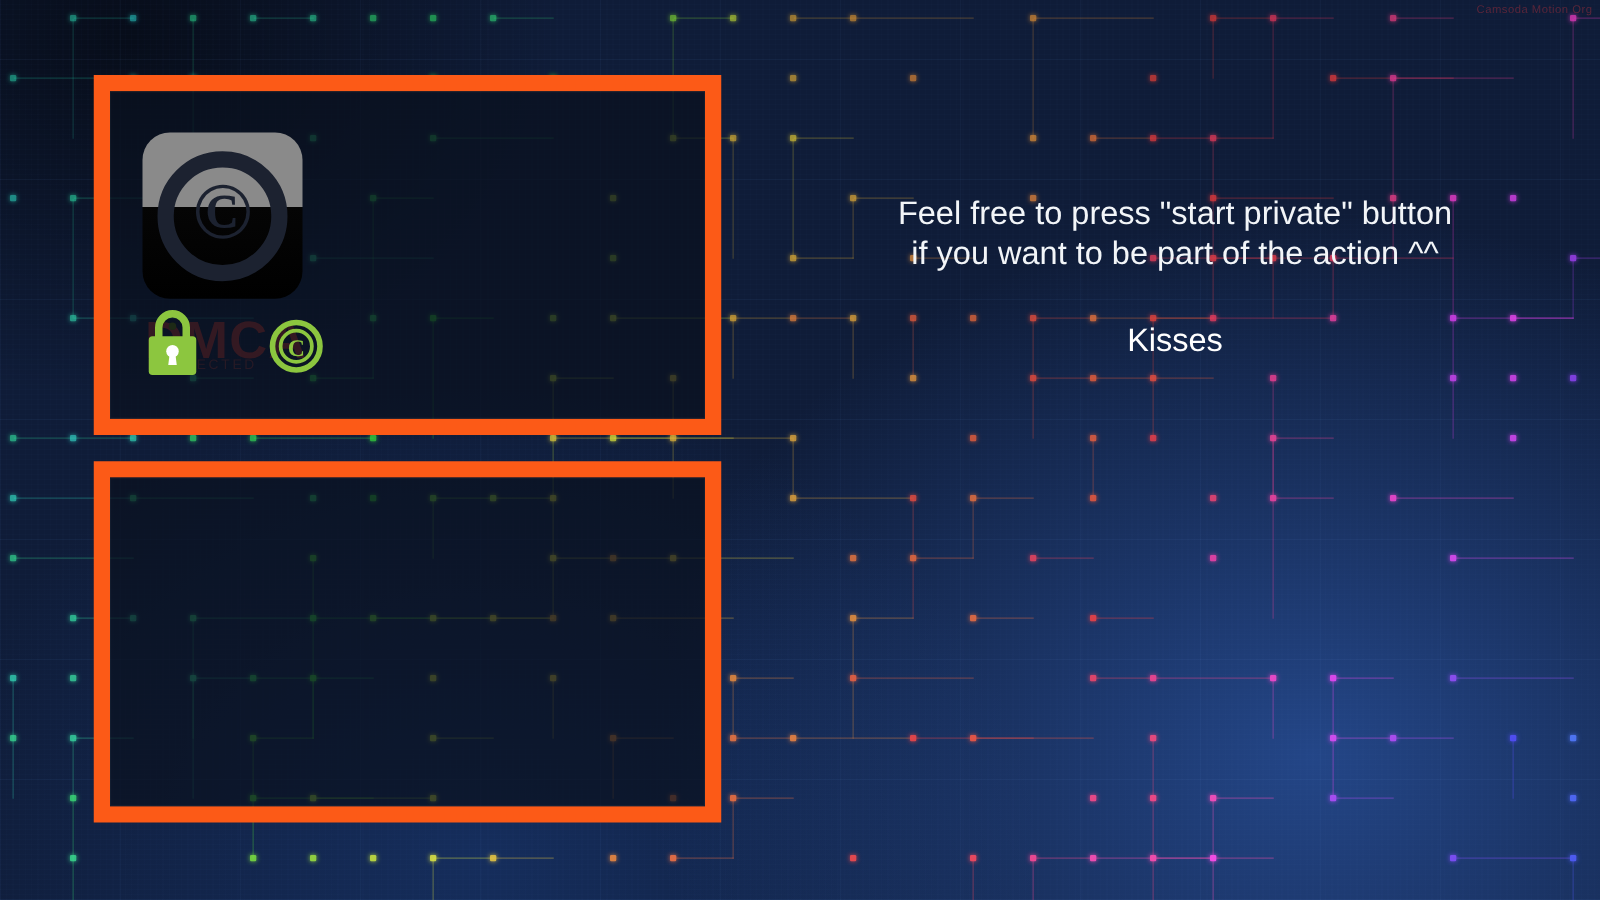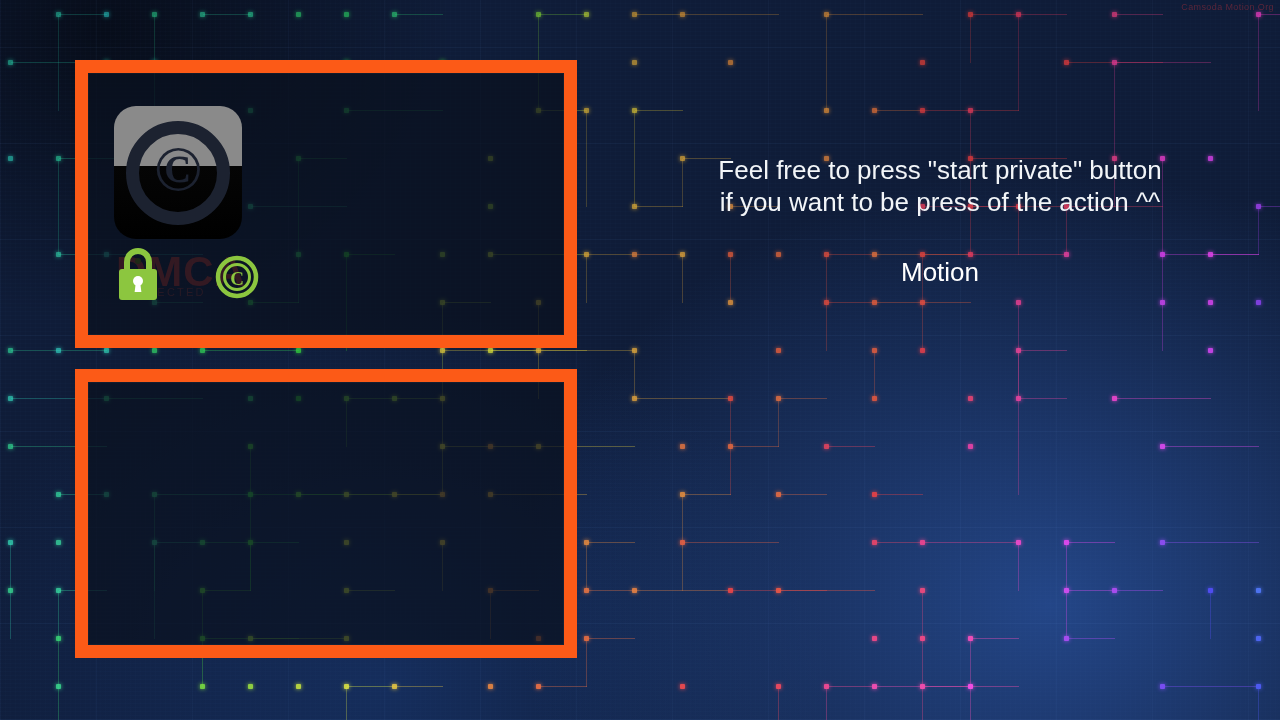--- a/index.html
+++ b/index.html
@@ -550,22 +550,22 @@
     </div>
   </div>
 
   <div class="panel" id="panel-bottom" style="border-color: rgb(252, 90, 23);">
     <div class="panel-inner"></div>
   </div>
 
   <div id="message-block">
     <div id="subtext">
       <div>Feel free to press "start private" button</div>
-      <div>if you want to be press of the action ^^</div>
+      <div>if you want to be part of the action ^^</div>
     </div>
-    <div id="signoff">Motion</div>
+    <div id="signoff">Kisses</div>
   </div>
 
   <div id="corner-watermark" style="color: rgba(190, 50, 60, 0.42);">
     <span>Camsoda Motion Org</span>
   </div>
 
 </div>
 
 </body></html>

